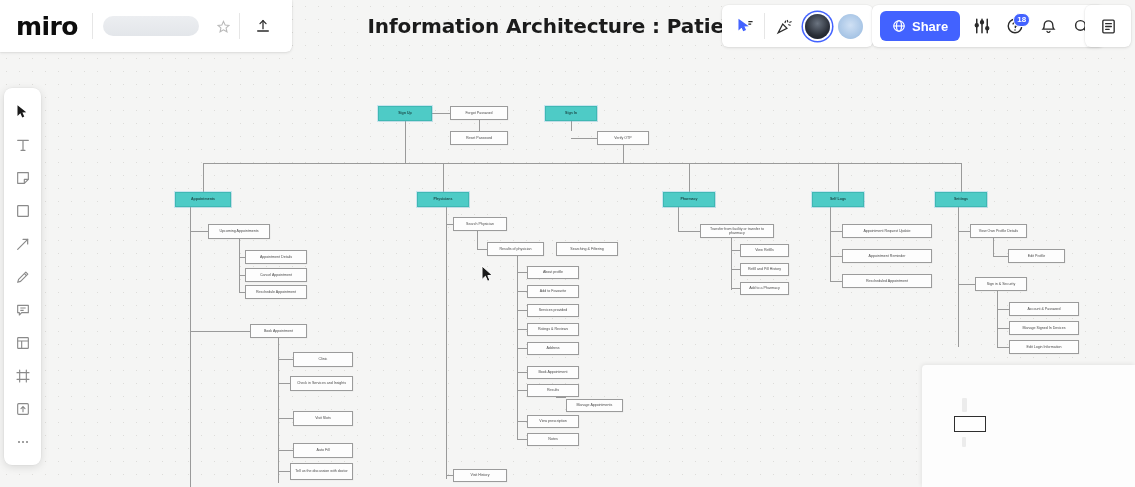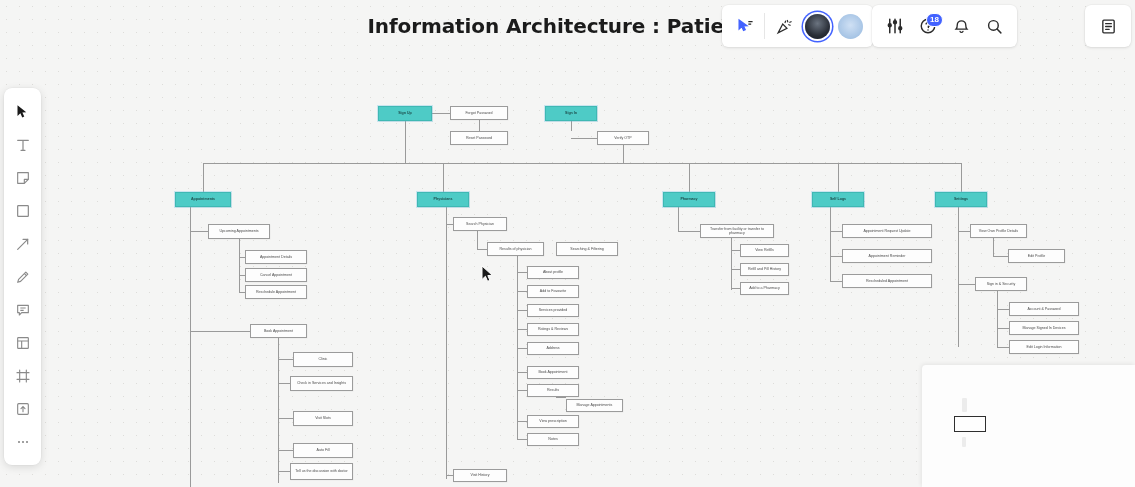--- a/index.html
+++ b/index.html
@@ -288,20 +288,38 @@
         <div class="node" style="left: 1009px; top: 340px; width: 70px; height: 14px;">Edit Login Information</div>
       </div>
 
     <svg id="ptr" width="13" height="18" viewBox="0 0 13 18" style="left: 481px; top: 265px;">
       <path d="M1 1 L1 14.5 L4.4 11.3 L6.6 16.3 L8.9 15.3 L6.8 10.6 L11.3 10.3 Z" fill="#1a1a1a" stroke="#fff" stroke-width="1"></path>
     </svg>
   </div>
 
   <div id="topbar">
 
+    <div class="tb-panel" id="tb-left">
+      <span class="miro-logo">miro</span>
+      <span class="vsep"></span>
+      <span class="title-pill" title=""></span>
+      <span class="tb-icon muted">
+        <svg width="13" height="13" viewBox="0 0 24 24" fill="none" stroke="currentColor" stroke-width="2">
+          <polygon points="12,2.5 15,9.2 22.2,9.9 16.8,14.7 18.4,21.8 12,18.1 5.6,21.8 7.2,14.7 1.8,9.9 9,9.2"></polygon>
+        </svg>
+      </span>
+      <span class="vsep"></span>
+      <span class="tb-icon" style="margin-left:8px">
+        <svg width="16" height="16" viewBox="0 0 24 24" fill="none" stroke="currentColor" stroke-width="1.9" stroke-linecap="round">
+          <path d="M12 16 L12 4"></path>
+            <path d="M7.5 8.5 L12 4 L16.5 8.5"></path>
+            <path d="M4 19.5 L20 19.5"></path>
+        </svg>
+      </span>
+    </div>
 
     <div id="tb-title">
       <span class="t">Information Architecture : Patient</span>
     </div>
 
     <div class="tb-panel" id="tb-mid">
       <span class="tb-icon">
         <svg width="17" height="17" viewBox="0 0 24 24" fill="none" stroke="currentColor" stroke-width="1.8">
           <path d="M3 3 L3 15.5 L6.8 12 L9.2 17.6 L11.6 16.5 L9.2 11.2 L14 11 Z" fill="#4262ff" stroke="#4262ff"></path>
           <path d="M16 5 L22 5 M16 8.5 L20 8.5" stroke="#2b2b2b"></path>
@@ -312,20 +330,28 @@
         <svg width="17" height="17" viewBox="0 0 24 24" fill="none" stroke="currentColor" stroke-width="1.7" stroke-linecap="round">
           <path d="M3 21 L9.5 8.5 L15.5 14.5 Z"></path>
           <path d="M16 3.5 L16.6 5.4 M19.5 6 L21.3 5.2 M18 9.5 L20 10.2 M13.5 4.5 L12.8 6.4"></path>
         </svg>
       </span>
       <span class="avatar a1"></span>
       <span class="avatar a2"></span>
     </div>
 
     <div class="tb-panel" id="tb-right">
+      <button id="share-btn">
+        <svg width="14" height="14" viewBox="0 0 24 24" fill="none" stroke="#fff" stroke-width="2">
+          <circle cx="12" cy="12" r="9"></circle>
+            <path d="M3 12 H21"></path>
+            <ellipse cx="12" cy="12" rx="4.3" ry="9"></ellipse>
+        </svg>
+        <span>Share</span>
+      </button>
       <span class="tb-icon">
         <svg width="18" height="18" viewBox="0 0 24 24" fill="none" stroke="currentColor" stroke-width="2" stroke-linecap="round">
           <path d="M5 3 V9 M5 13 V21 M12 3 V5 M12 9 V21 M19 3 V13 M19 17 V21"></path>
           <circle cx="5" cy="11" r="1.9" fill="currentColor"></circle>
           <circle cx="12" cy="7" r="1.9" fill="currentColor"></circle>
           <circle cx="19" cy="15" r="1.9" fill="currentColor"></circle>
         </svg>
       </span>
       <span class="tb-icon icon-wrap">
         <svg width="18" height="18" viewBox="0 0 24 24" fill="none" stroke="currentColor" stroke-width="1.9">

